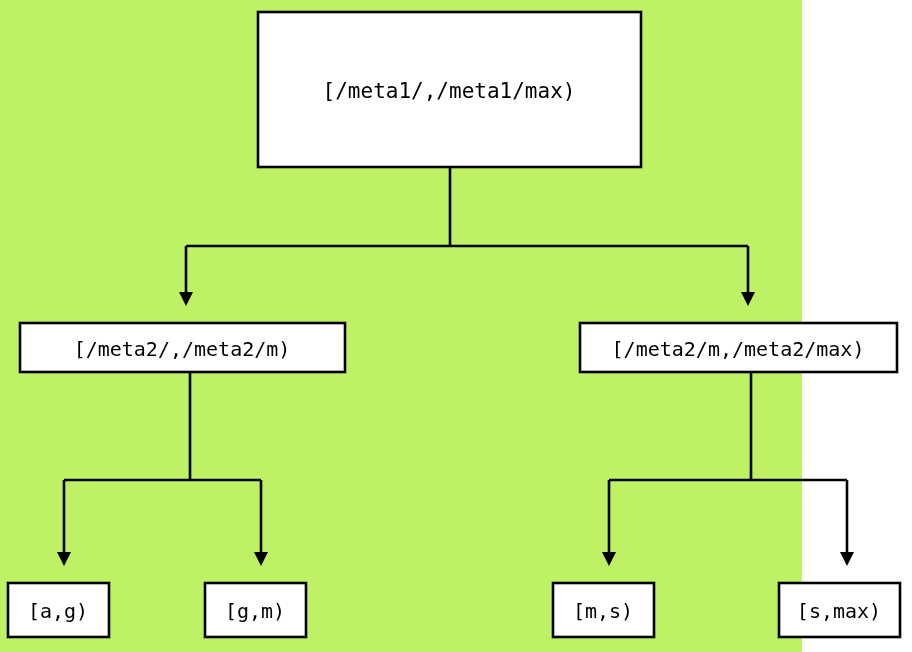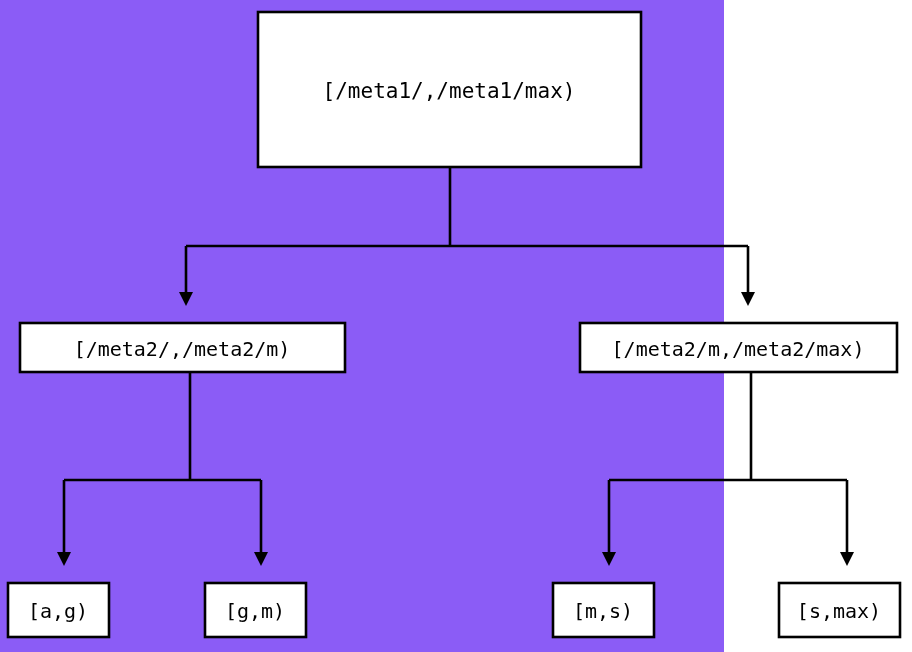--- a/index.html
+++ b/index.html
@@ -9,23 +9,23 @@
     background: #ffffff;
   }
   body {
     width: 912px;
     height: 652px;
     overflow: hidden;
     font-family: "DejaVu Sans Mono", "Liberation Mono", monospace;
   }
   #diagram-root {
     position: relative;
-    width: 724px;
+    width: 802px;
     height: 652px;
-    background: #8b5cf6;
+    background: #bef264;
   }
   svg.diagram-canvas {
     position: absolute;
     left: 0;
     top: 0;
     width: 912px;
     height: 652px;
     display: block;
   }
   .node-box {

